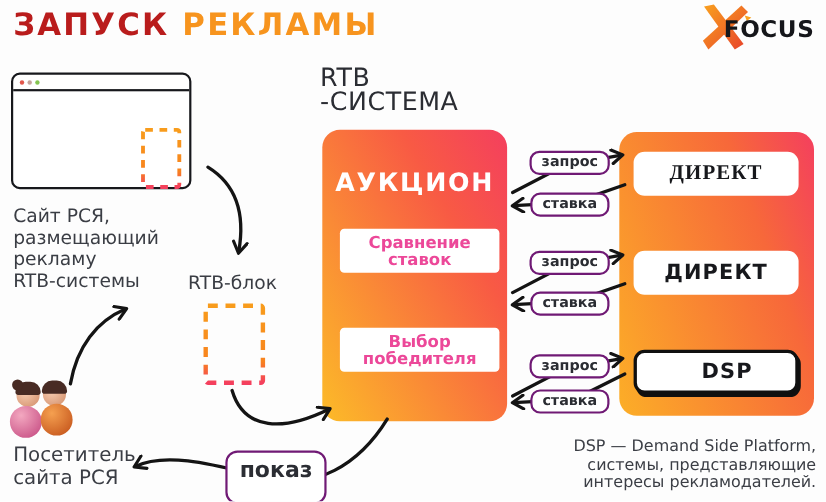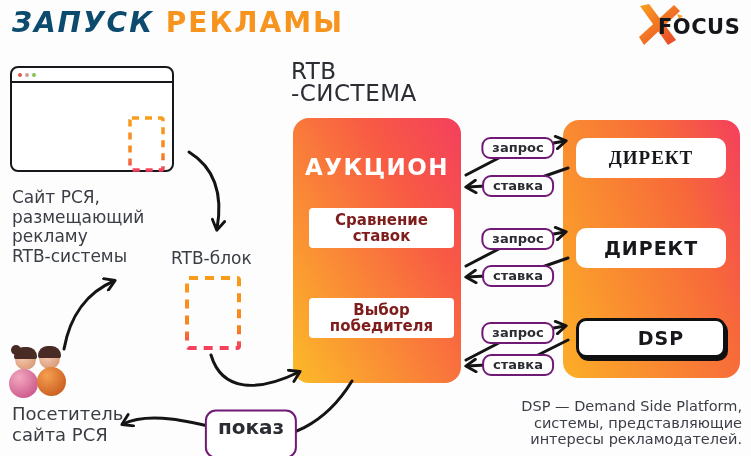--- a/index.html
+++ b/index.html
@@ -1,21 +1,21 @@
 <!DOCTYPE html>
 <html><head>
 <meta charset="utf-8">
 <style>
   html,body{margin:0;padding:0;}
   body{font-family:"DejaVu Sans",sans-serif;background:#fff;}
   #canvas{position:relative;width:751px;height:456px;background:#fdfdfd;overflow:hidden;}
 
   
   .title{position:absolute;left:12px;top:6px;font-size:28px;font-weight:bold;letter-spacing:2px;white-space:nowrap;}
-  .title .t-dark{color:#0c4a6e;font-style:italic;}
+  .title .t-dark{color:#b91c1c;}
   .title .t-orange{color:#f7941e;}
   .logo{position:absolute;left:634px;top:2px;width:112px;height:46px;}
   .logo svg{position:absolute;left:0;top:0;}
   .logo .logo-text{position:absolute;left:24px;top:13px;font-size:21px;font-weight:bold;color:#15161a;letter-spacing:0.5px;}
 
   
   .browser{position:absolute;left:10px;top:66px;width:164px;height:106px;background:#fff;border:2px solid #17181c;border-radius:8px;box-sizing:border-box;}
   .browser-bar{height:13px;border-bottom:2px solid #17181c;display:flex;align-items:center;padding-left:6px;gap:3px;}
   .dot{width:4px;height:4px;border-radius:50%;}
   .dot-red{background:#e2574c;}
@@ -28,21 +28,21 @@
   .rtb-block-label{left:171px;top:248px;font-size:17px;}
   .visitor-caption{left:12px;top:403px;font-size:18px;line-height:21px;}
   .rtb-heading{left:291px;top:60px;font-size:23px;line-height:22px;color:#2b2d33;letter-spacing:0.5px;}
   .footnote{right:9px;top:398px;font-size:14.5px;line-height:16.5px;text-align:right;color:#3b3e45;}
 
   
   .panel{position:absolute;border-radius:16px;z-index:1;}
   .auction-panel{left:293px;top:118px;width:168px;height:265px;background:linear-gradient(60deg,#fcbb28 0%,#f85a44 70%,#f43f5e 100%);}
   .demand-panel{left:563px;top:120px;width:177px;height:258px;background:linear-gradient(70deg,#fcae27 0%,#f7683a 70%,#f43f5e 100%);}
   .auction-title{position:absolute;left:0;top:36px;width:100%;text-align:center;color:#fff;font-size:23px;font-weight:bold;letter-spacing:1.5px;}
-  .step-box{position:absolute;left:16px;width:145px;height:40px;background:#fff;border-radius:4px;display:flex;align-items:center;justify-content:center;text-align:center;font-size:15px;font-weight:bold;color:#7f1d1d;line-height:16px;white-space:pre-line;}
+  .step-box{position:absolute;left:16px;width:145px;height:40px;background:#fff;border-radius:4px;display:flex;align-items:center;justify-content:center;text-align:center;font-size:15px;font-weight:bold;color:#ec4899;line-height:16px;white-space:pre-line;}
   .step-1{top:90px;}
   .step-2{top:180px;}
   .demand-box{position:absolute;left:13px;width:150px;height:40px;background:#fff;border-radius:10px;display:flex;align-items:center;justify-content:center;font-size:19px;font-weight:bold;color:#17181c;letter-spacing:1px;box-sizing:border-box;}
   .demand-1{top:18px;font-family:Liberation Serif, serif;}
   .demand-2{top:108px;}
   .demand-3{top:198px;border:3px solid #101010;box-shadow:2px 3px 0 #101010;padding-left:20px;}
 
   
   .flow-label{position:absolute;transform:translate(-50%,-50%);background:#fff;border:2px solid #701a75;border-radius:9px;padding:1px 9px 2px;font-size:13px;font-weight:bold;color:#2b2d33;white-space:nowrap;z-index:6;}
   .show-label{border-radius:11px;font-size:20px;padding:3px 11px 18px;}

